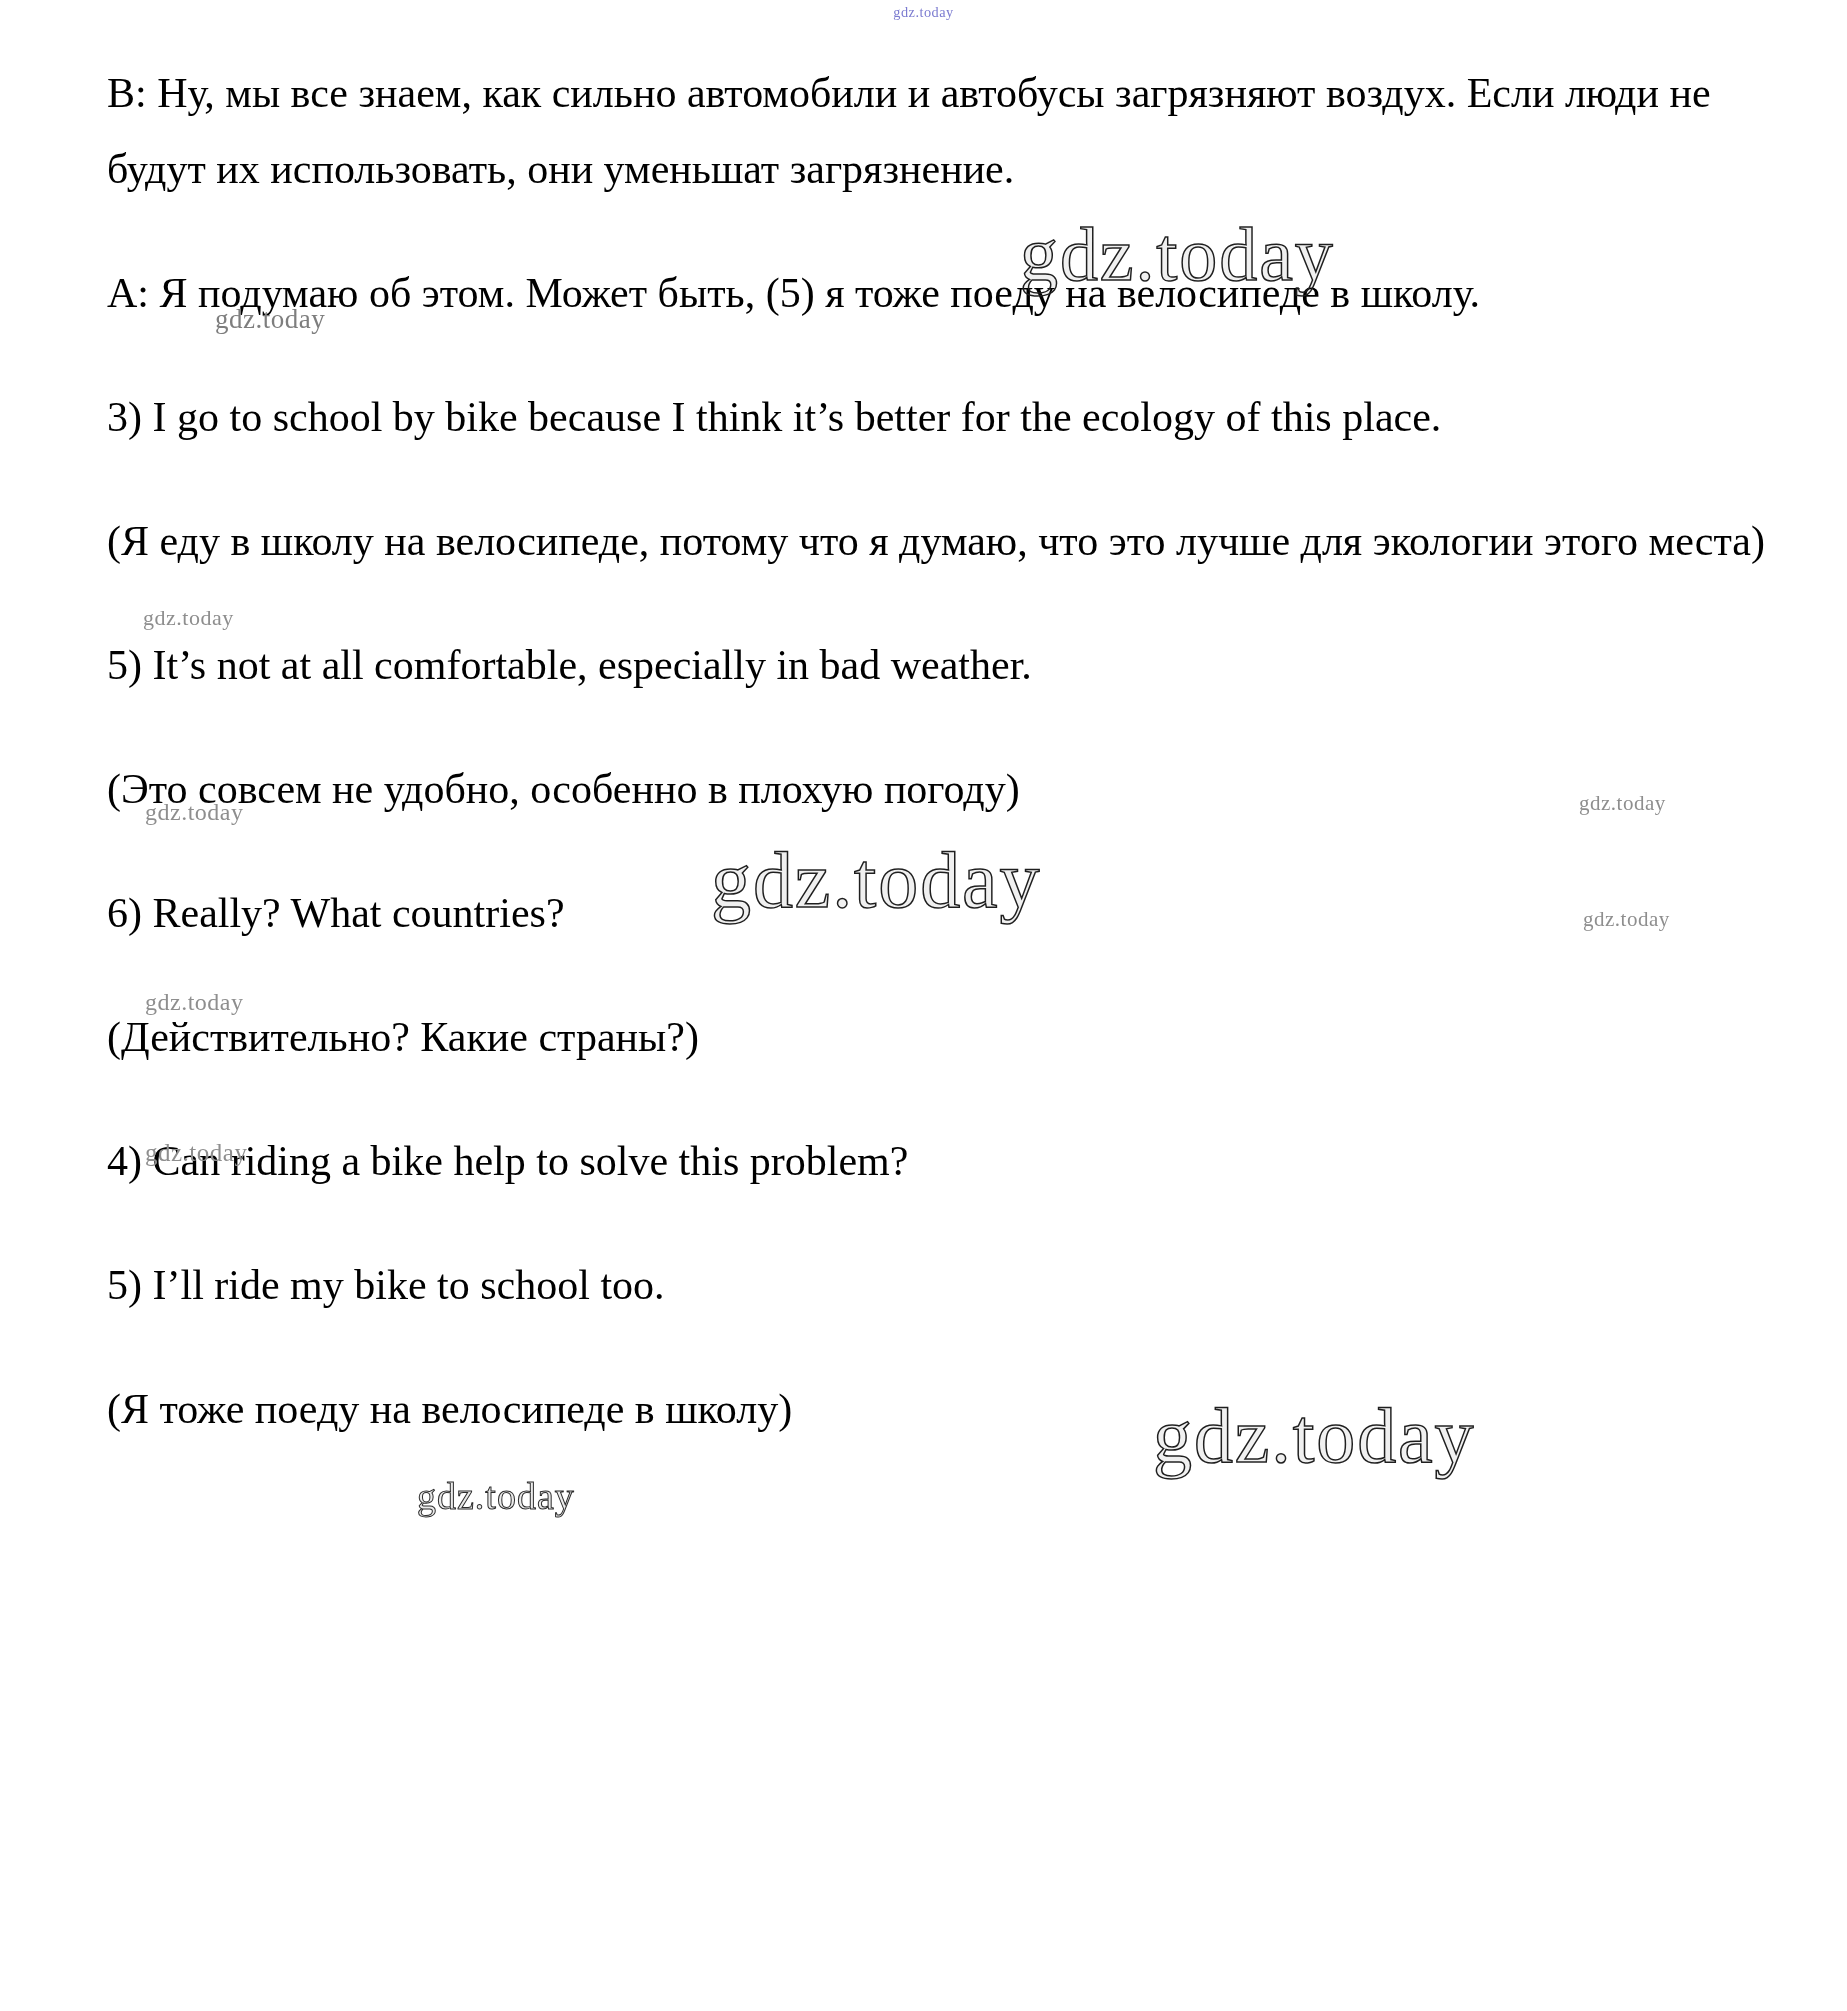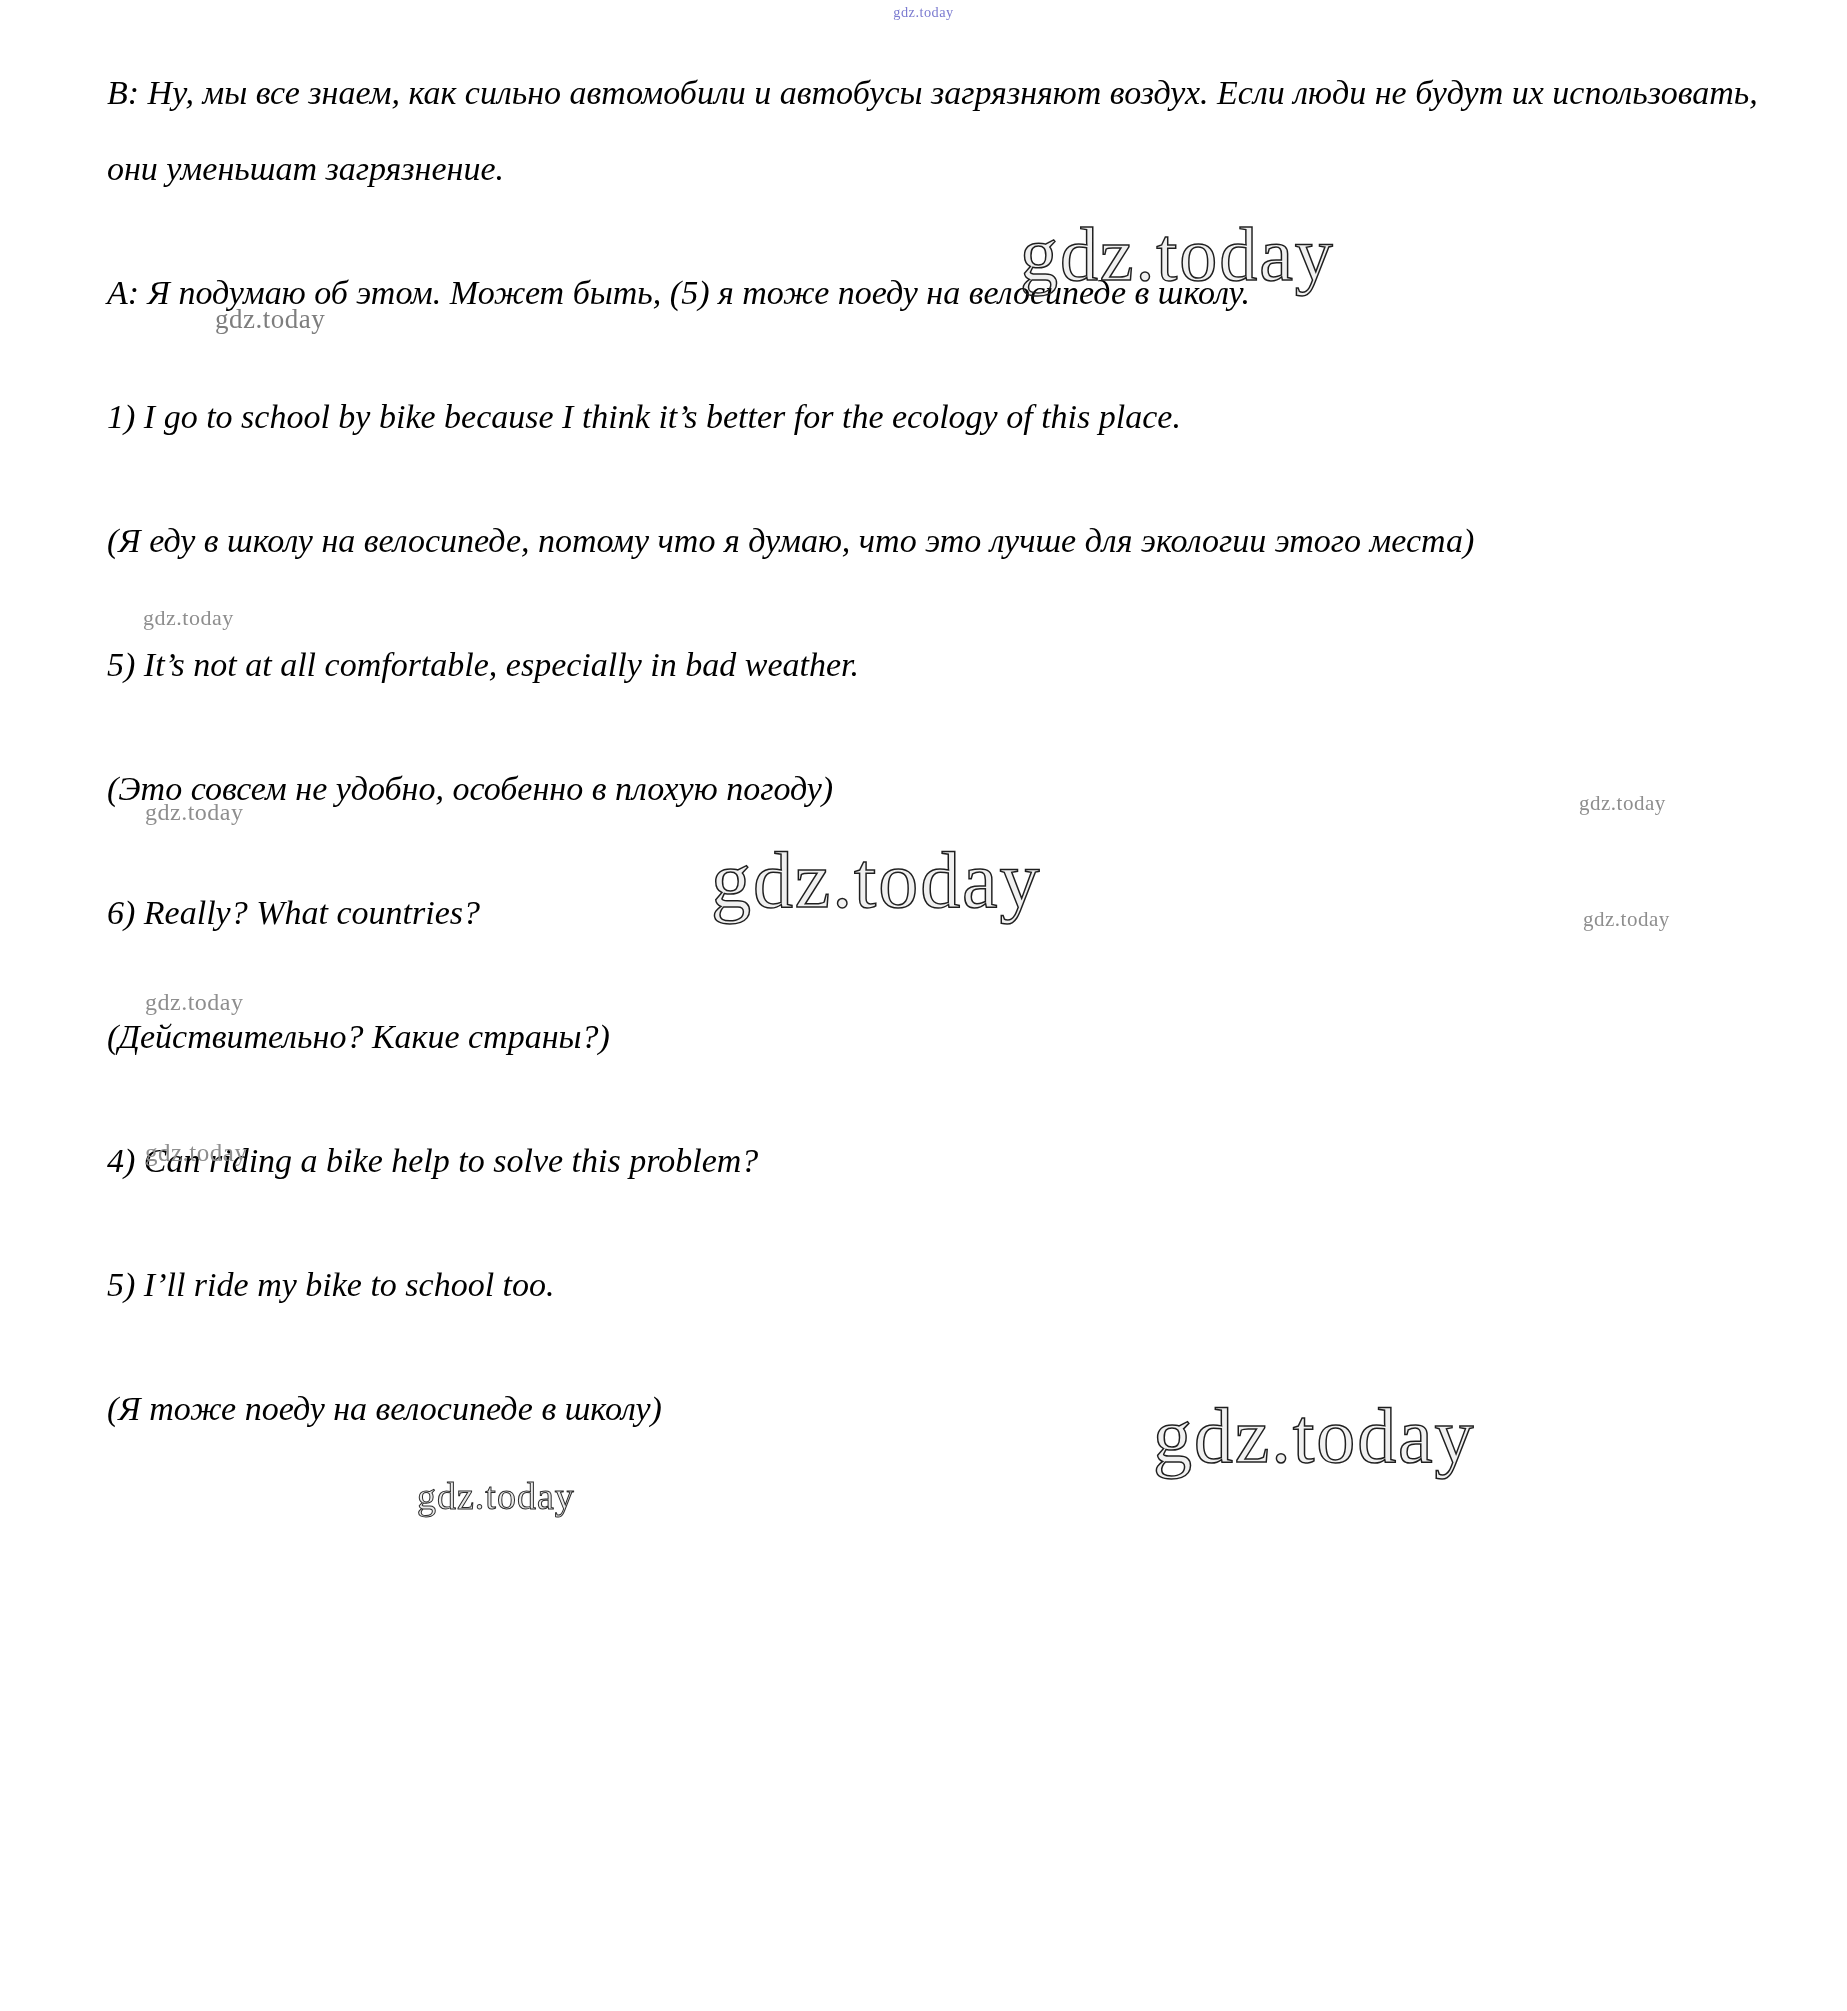--- a/index.html
+++ b/index.html
@@ -11,23 +11,22 @@
     position: relative;
     overflow: hidden;
     font-family: "Liberation Serif", serif;
     color: #000000;
   }
   .content {
     position: absolute;
     left: 107px;
     top: 55px;
     width: 1660px;
-    font-size: 34px;
+    font-size: 42px;
     line-height: 76px;
-    font-style: italic;
   }
   .content p {
     margin: 0 0 48px 0;
   }
   
   .wm {
     position: absolute;
     font-family: Liberation Serif, serif;
     white-space: nowrap;
     pointer-events: none;
@@ -70,21 +69,21 @@
   .wm-s6 { left: 145px;  top: 989px; }
   .wm-s7 { left: 145px;  top: 1139px; font-size: 25px; }
 </style>
 </head>
 <body>
 
 <div class="content">
   <p>В: Ну, мы все знаем, как сильно автомобили и автобусы загрязняют воздух. Если люди не будут их использовать, они уменьшат загрязнение.</p>
   <p>А: Я подумаю об этом. Может быть, (5) я тоже поеду на велосипеде в школу.</p>
 
-  <p>1) I go to school by bike because I think it’s better for the ecology of this place.</p>
+  <p>3) I go to school by bike because I think it’s better for the ecology of this place.</p>
   <p>(Я еду в школу на велосипеде, потому что я думаю, что это лучше для экологии этого места)</p>
 
   <p>5) It’s not at all comfortable, especially in bad weather.</p>
   <p>(Это совсем не удобно, особенно в плохую погоду)</p>
 
   <p>6) Really? What countries?</p>
   <p>(Действительно? Какие страны?)</p>
 
   <p>4) Can riding a bike help to solve this problem?</p>
 

